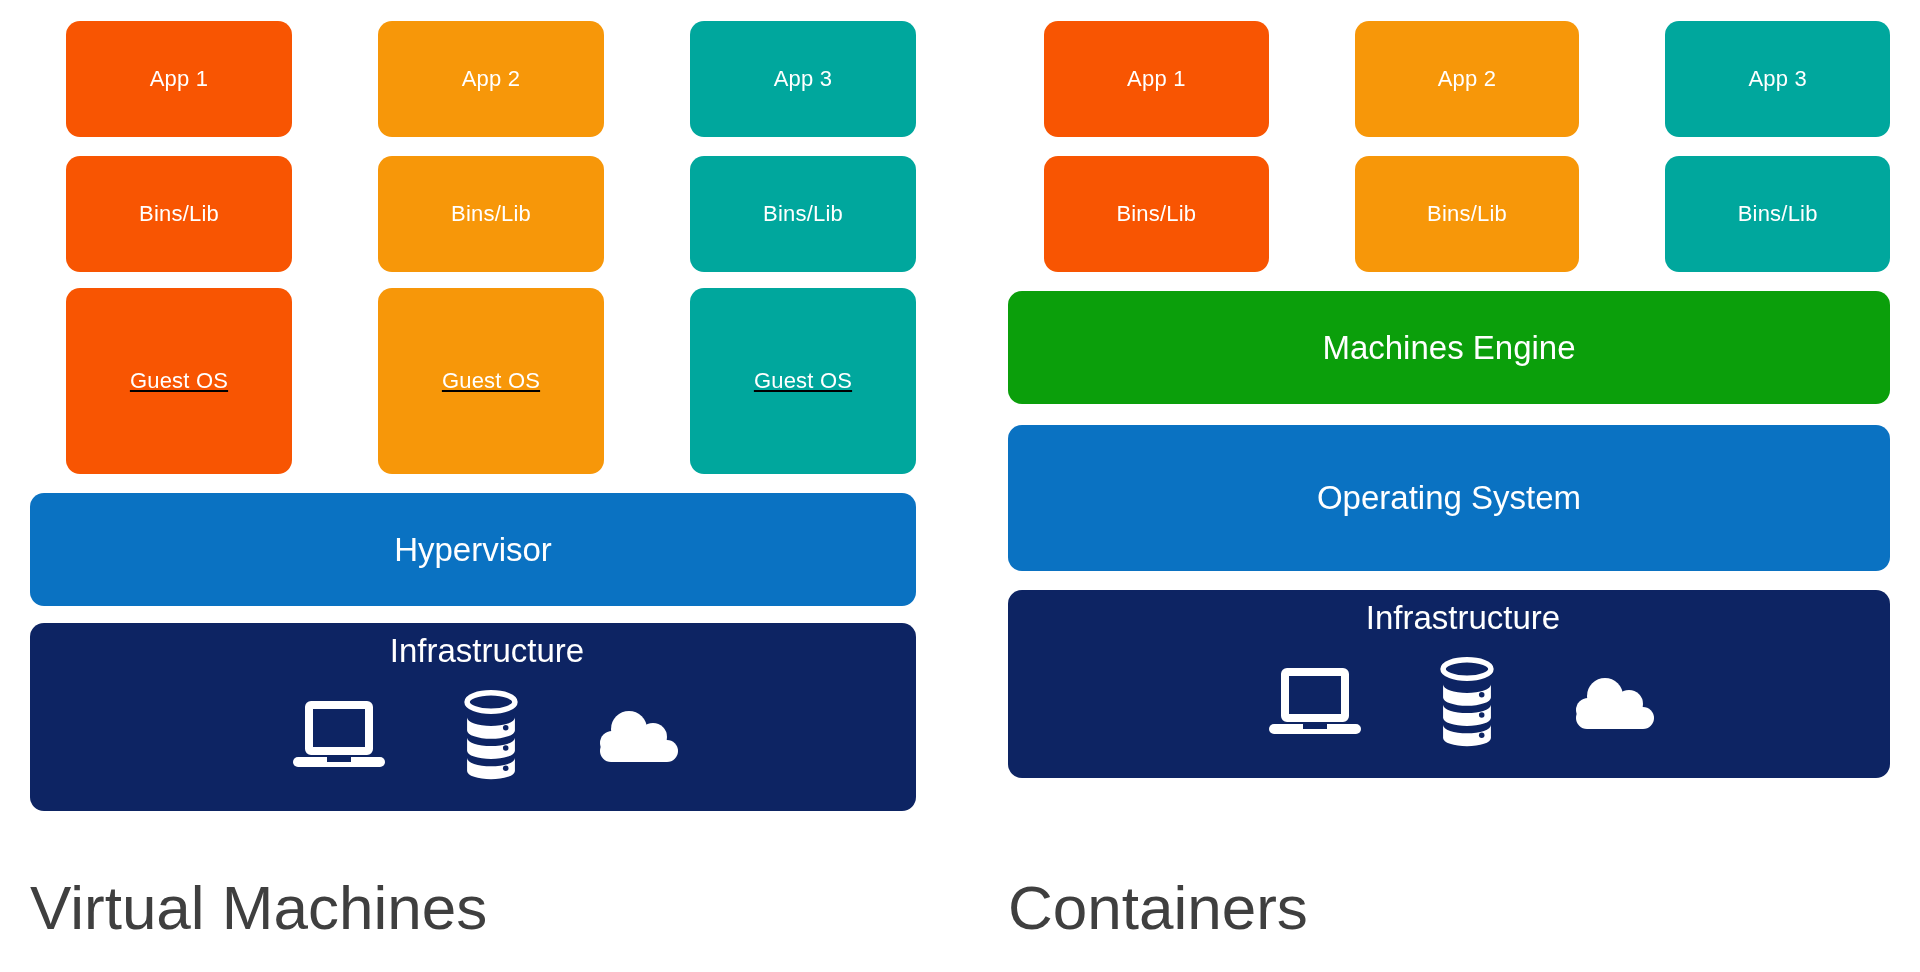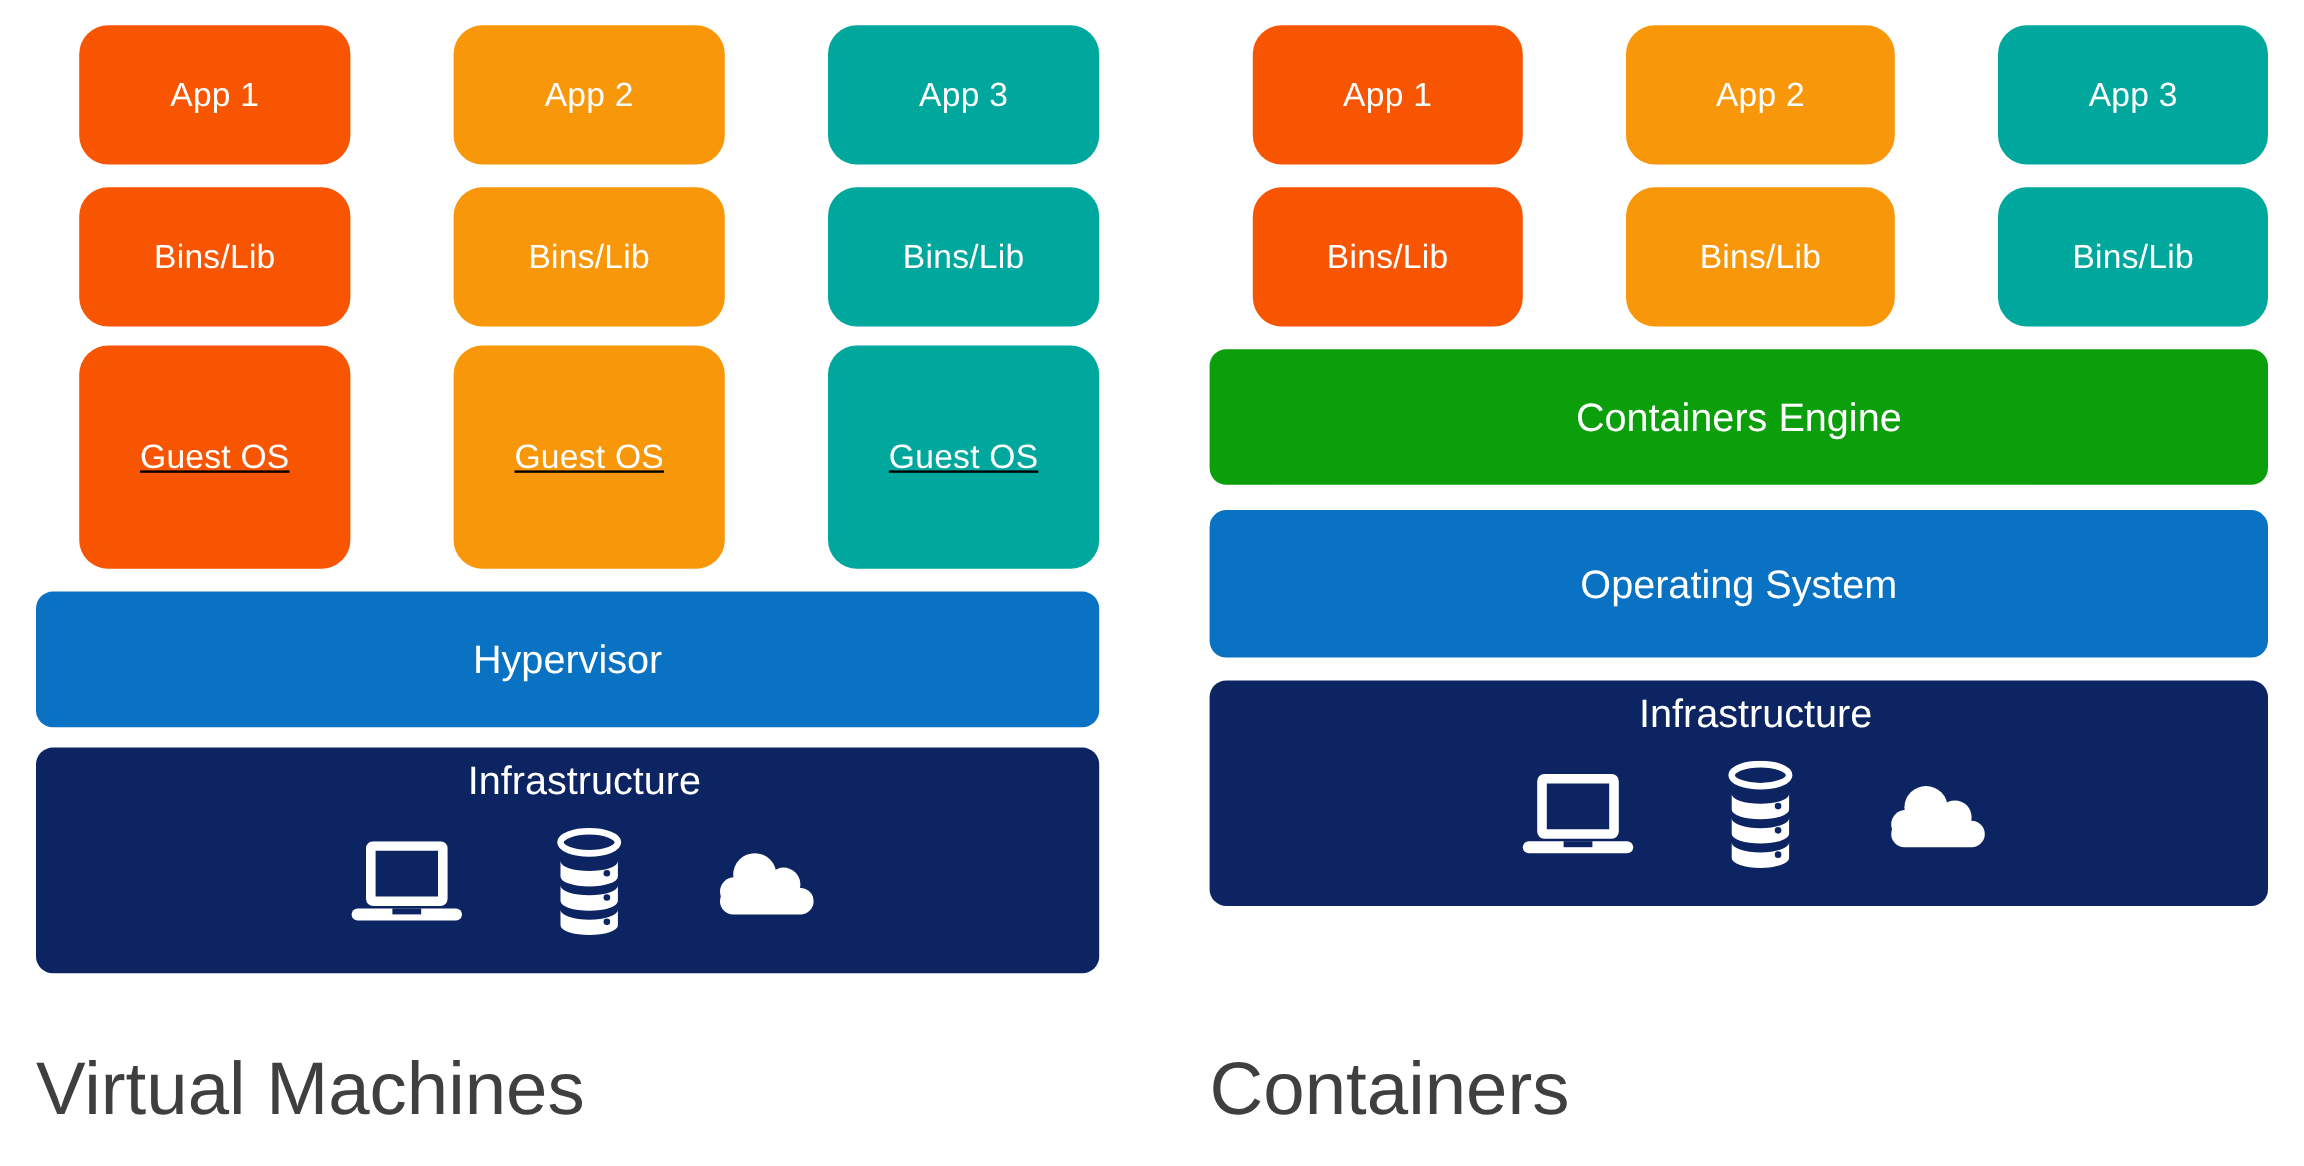--- a/index.html
+++ b/index.html
@@ -18,26 +18,26 @@
   .panel { position: absolute; top: 21px; }
   .panel-vm { left: 30px; width: 886px; }
   .panel-ct { left: 1008px; width: 882px; }
 
   .row3 {
     display: grid;
     grid-template-columns: 1fr 1fr 1fr;
     column-gap: 50px;
   }
   .box {
-    border-radius: 24px;
+    border-radius: 14px;
     display: flex;
     align-items: center;
     justify-content: center;
     color: var(--box_text, #fff);
-    font-size: 28px;
+    font-size: 22px;
     letter-spacing: 0.2px;
     margin-left: 36px;
   }
   .h-app   { height: 116px; }
   .h-bins  { height: 116px; text-align: center; }
   .h-guest { height: 186px; }
 
   .mt-a { margin-top: 19px; }
   .mt-b { margin-top: 16px; text-decoration: underline; }
   .mt-c { margin-top: 17px; }
@@ -49,21 +49,21 @@
 
   .bar {
     border-radius: 14px;
     display: flex;
     align-items: center;
     justify-content: center;
     color: var(--box_text, #fff);
     font-size: 33px;
   }
   .bar-blue  { background: var(--blue);  height: 113px; }
-  .bar-blue2 { background: var(--blue);  height: 123px; text-align: right; }
+  .bar-blue2 { background: var(--blue);  height: 146px; text-align: right; }
   .bar-green { background: var(--green); height: 113px; }
 
   .bar-infra {
     background: var(--navy);
     height: 188px;
     border-radius: 14px;
     display: flex;
     flex-direction: column;
     align-items: center;
     color: var(--box_text, #fff);
@@ -164,21 +164,21 @@
       <div class="box h-app bg-app3">App 3</div>
     </div>
 
     <div class="row3 mt-a">
       <div class="box h-bins bg-app1">Bins/Lib</div>
       <div class="box h-bins bg-app2">Bins/Lib</div>
       <div class="box h-bins bg-app3">Bins/Lib</div>
     </div>
 
     <div class="bar bar-green mt-a">
-      <span>Containers Engine</span>
+      <span>Machines Engine</span>
     </div>
 
     <div class="bar bar-blue2 mt-d">
       <span>Operating System</span>
     </div>
 
     <div class="bar-infra mt-a">
       <div class="infra-label">Infrastructure</div>
       <div class="icons-row">
 

